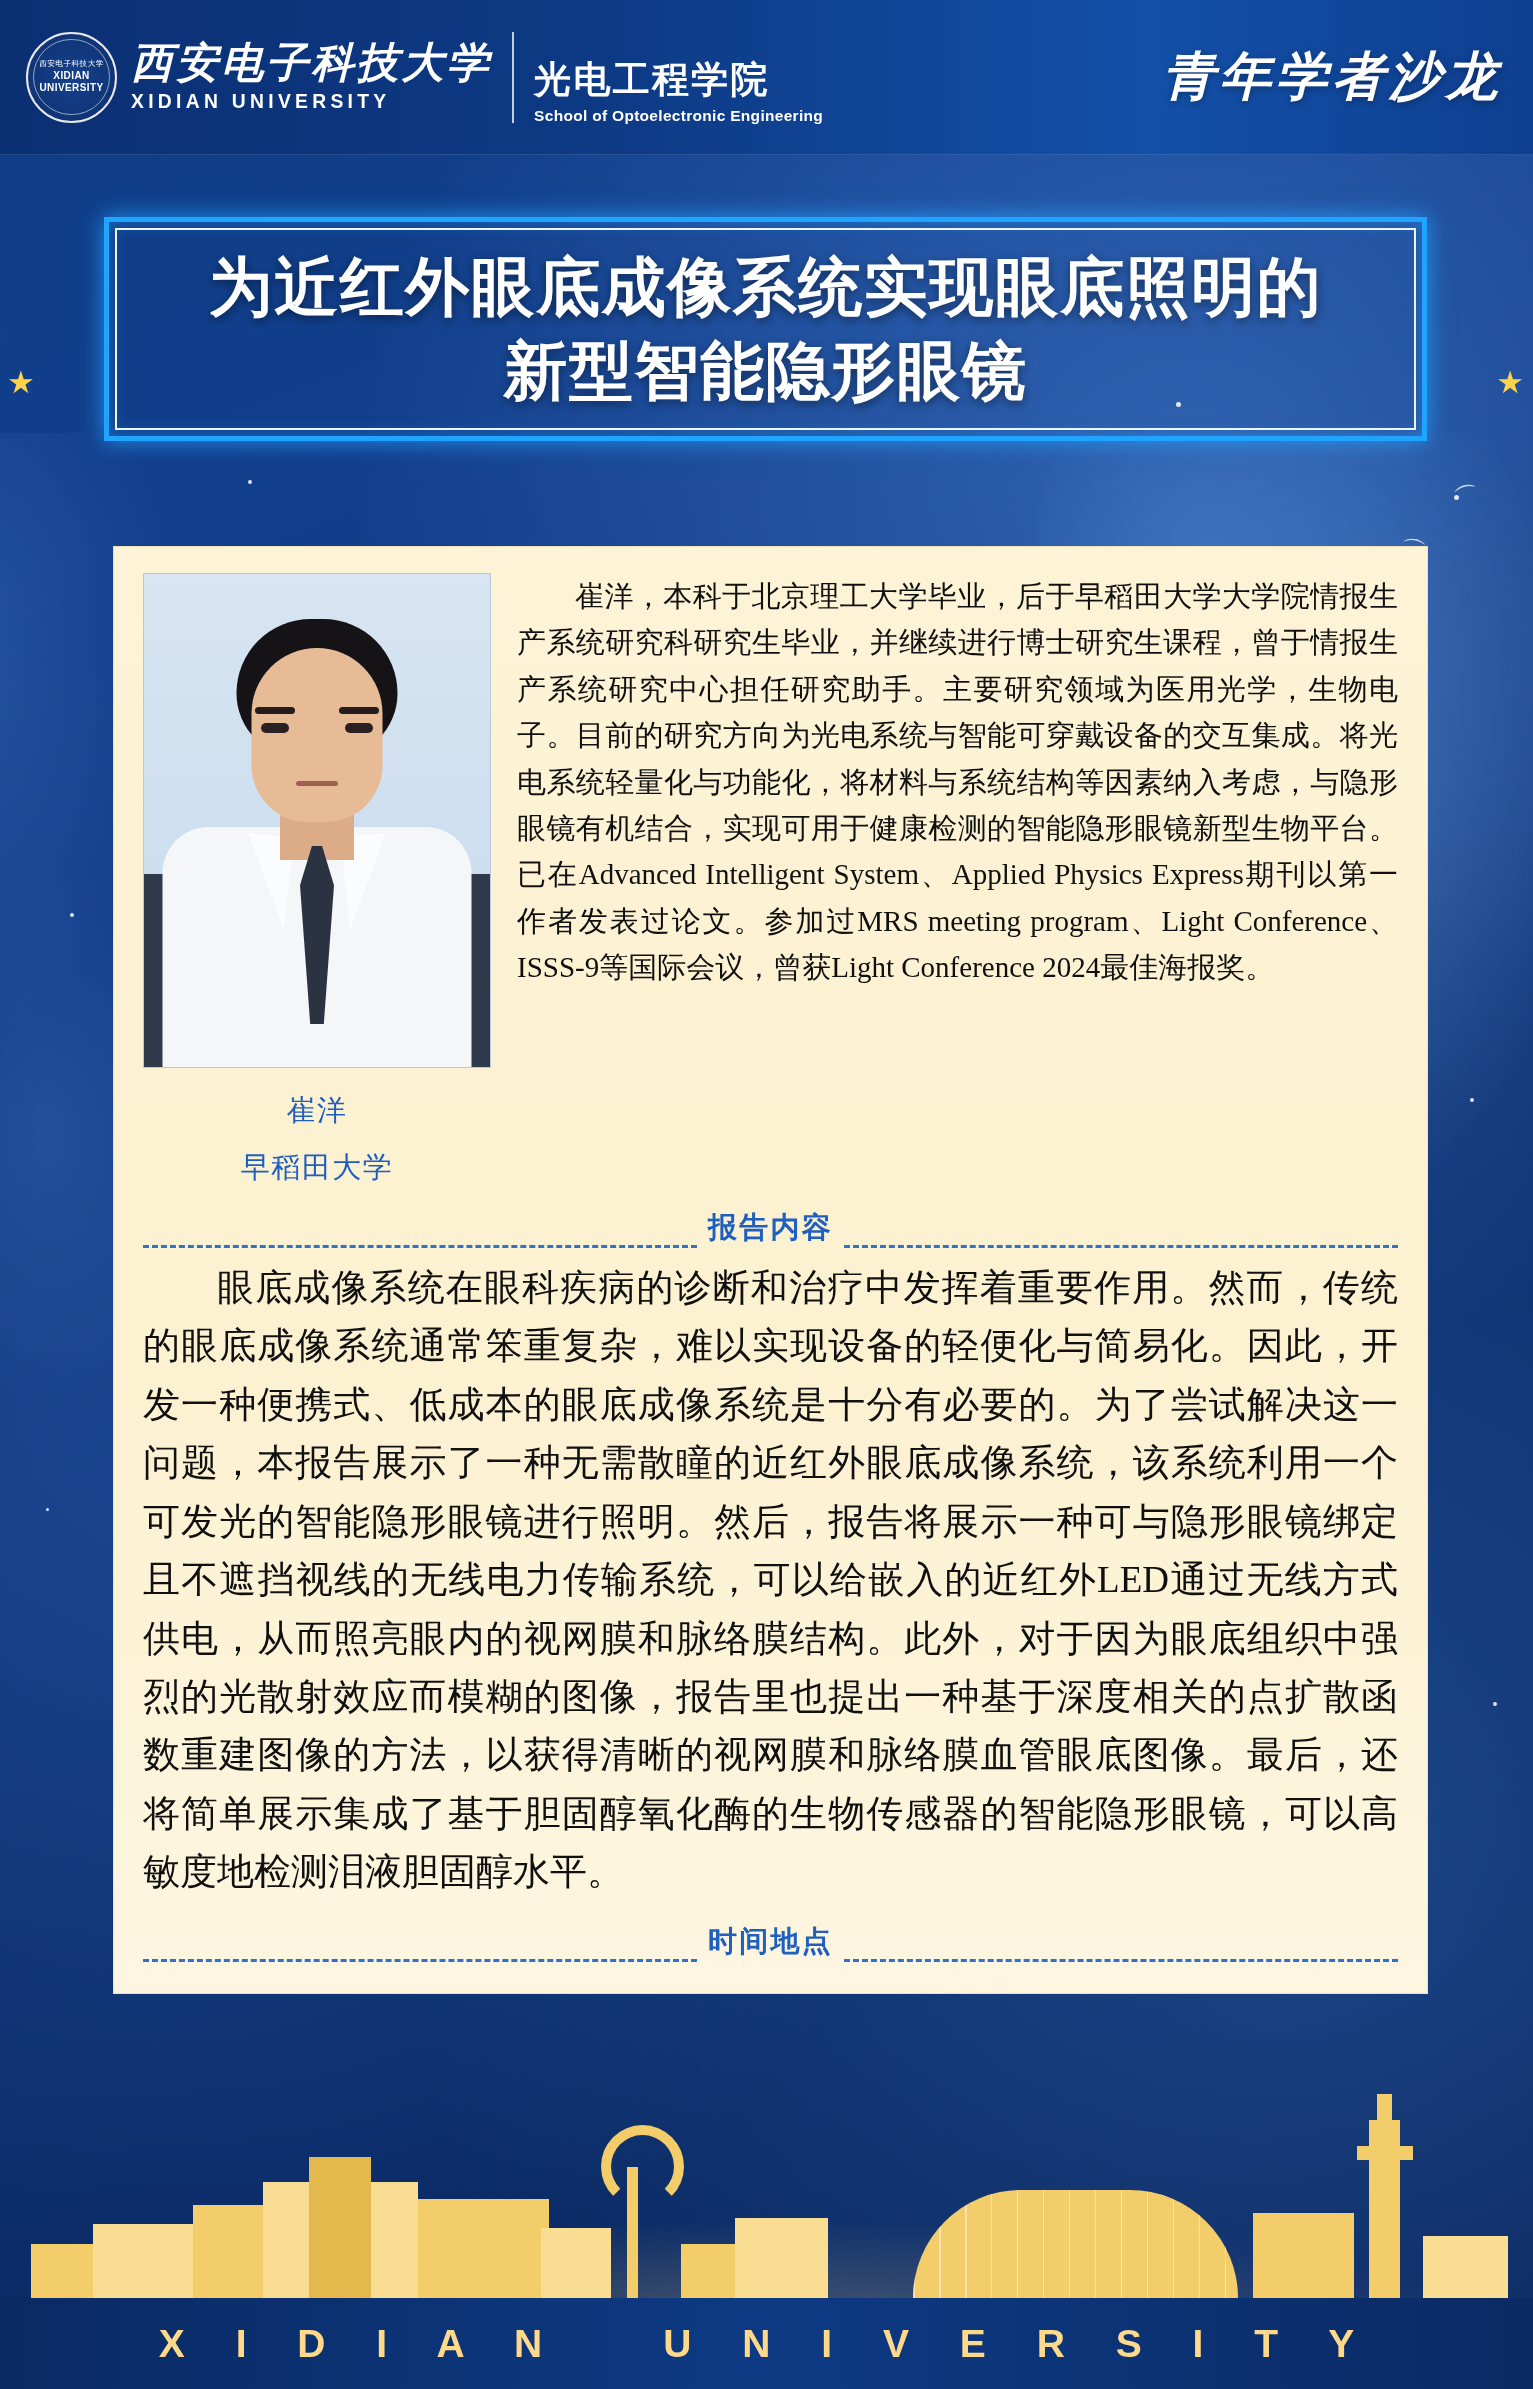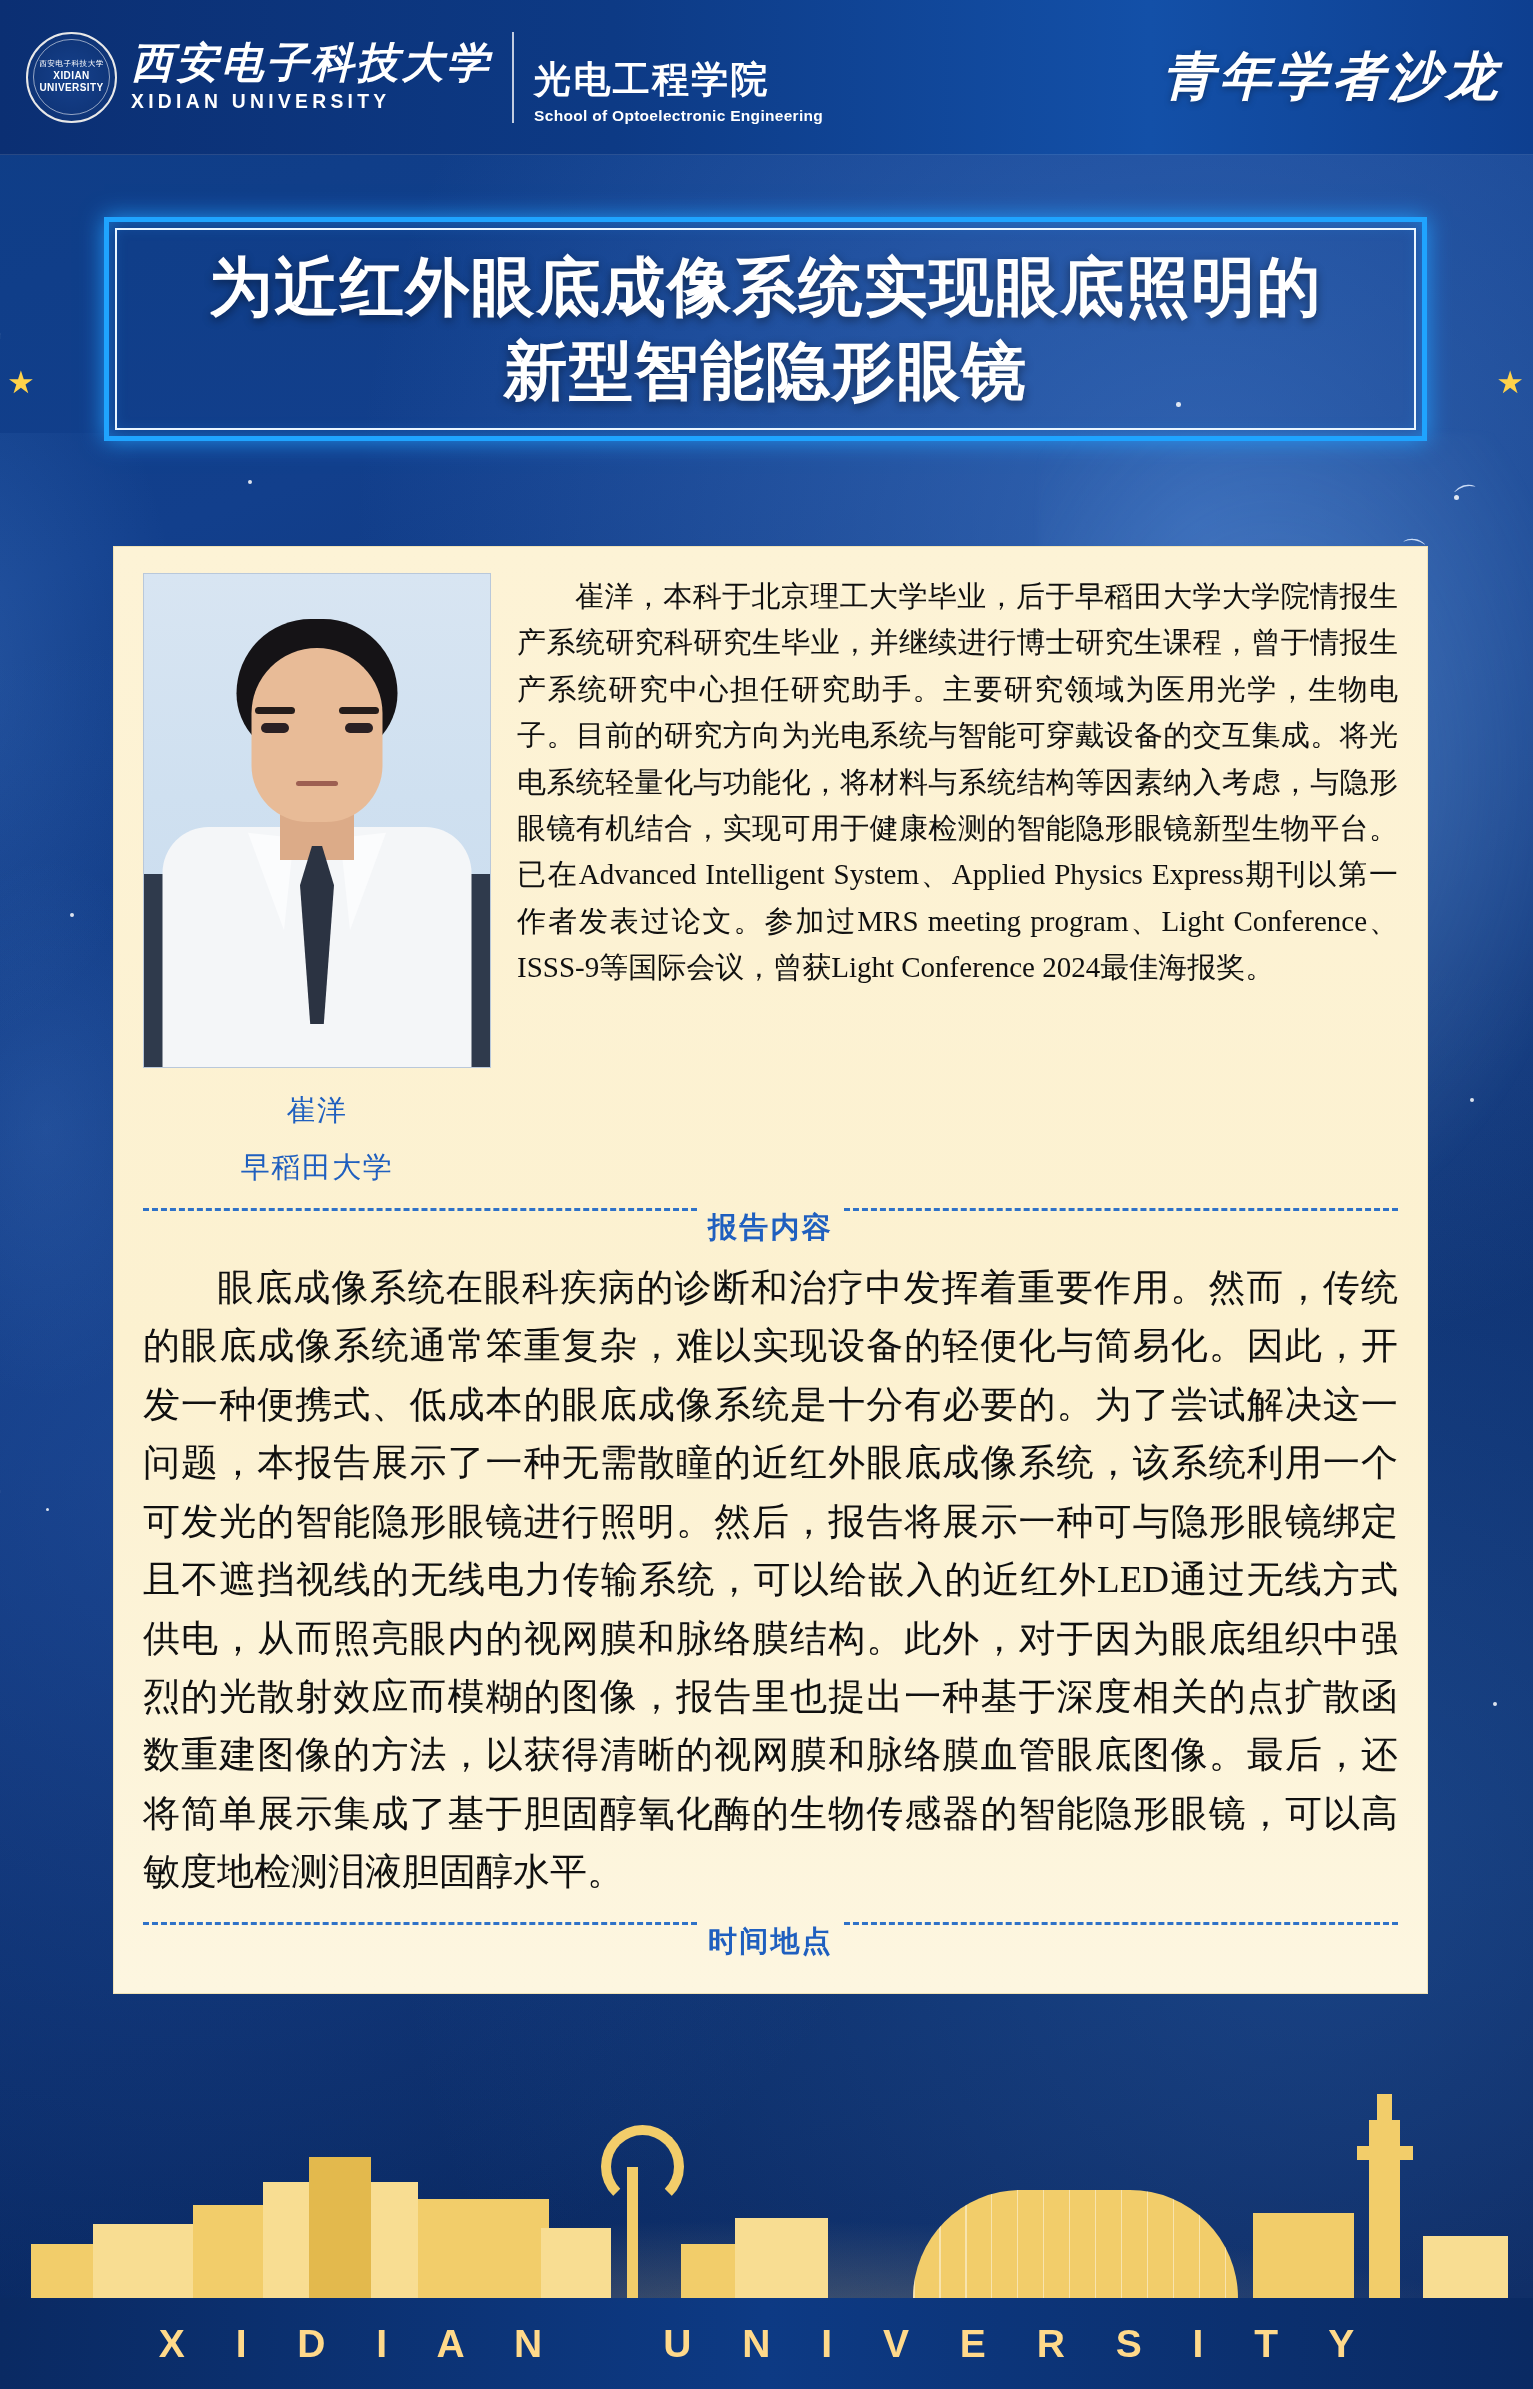--- a/index.html
+++ b/index.html
@@ -152,21 +152,21 @@
   .speaker-org  { color:#1f5fbf; font-size:29px; margin-top:17px; letter-spacing:1.5px; }
 
   .bio-text {
     flex:1; color:#101010; font-size:29px; line-height:1.6;
     text-align:justify; text-justify:inter-ideograph;
     font-family:"Liberation Serif", serif;
   }
   .bio-text p { text-indent:2em; }
 
   .divider {
-    display:flex; align-items:flex-start; gap:11px; margin:20px 0 10.8px 0;
+    display:flex; align-items:flex-end; gap:11px; margin:20px 0 10.8px 0;
   }
   .dash { flex:1; height:0; border-top:3.9px dashed #2f72c8; }
   .divider-label { color:#1f5fbf; font-size:29px; font-weight:bold; letter-spacing:2.3px; }
 
   .abstract {
     color:#101010; font-size:37px; line-height:1.58;
     text-align:justify; text-justify:inter-ideograph;
     font-family:"Liberation Serif", serif;
   }
   .abstract p { text-indent:2em; }

